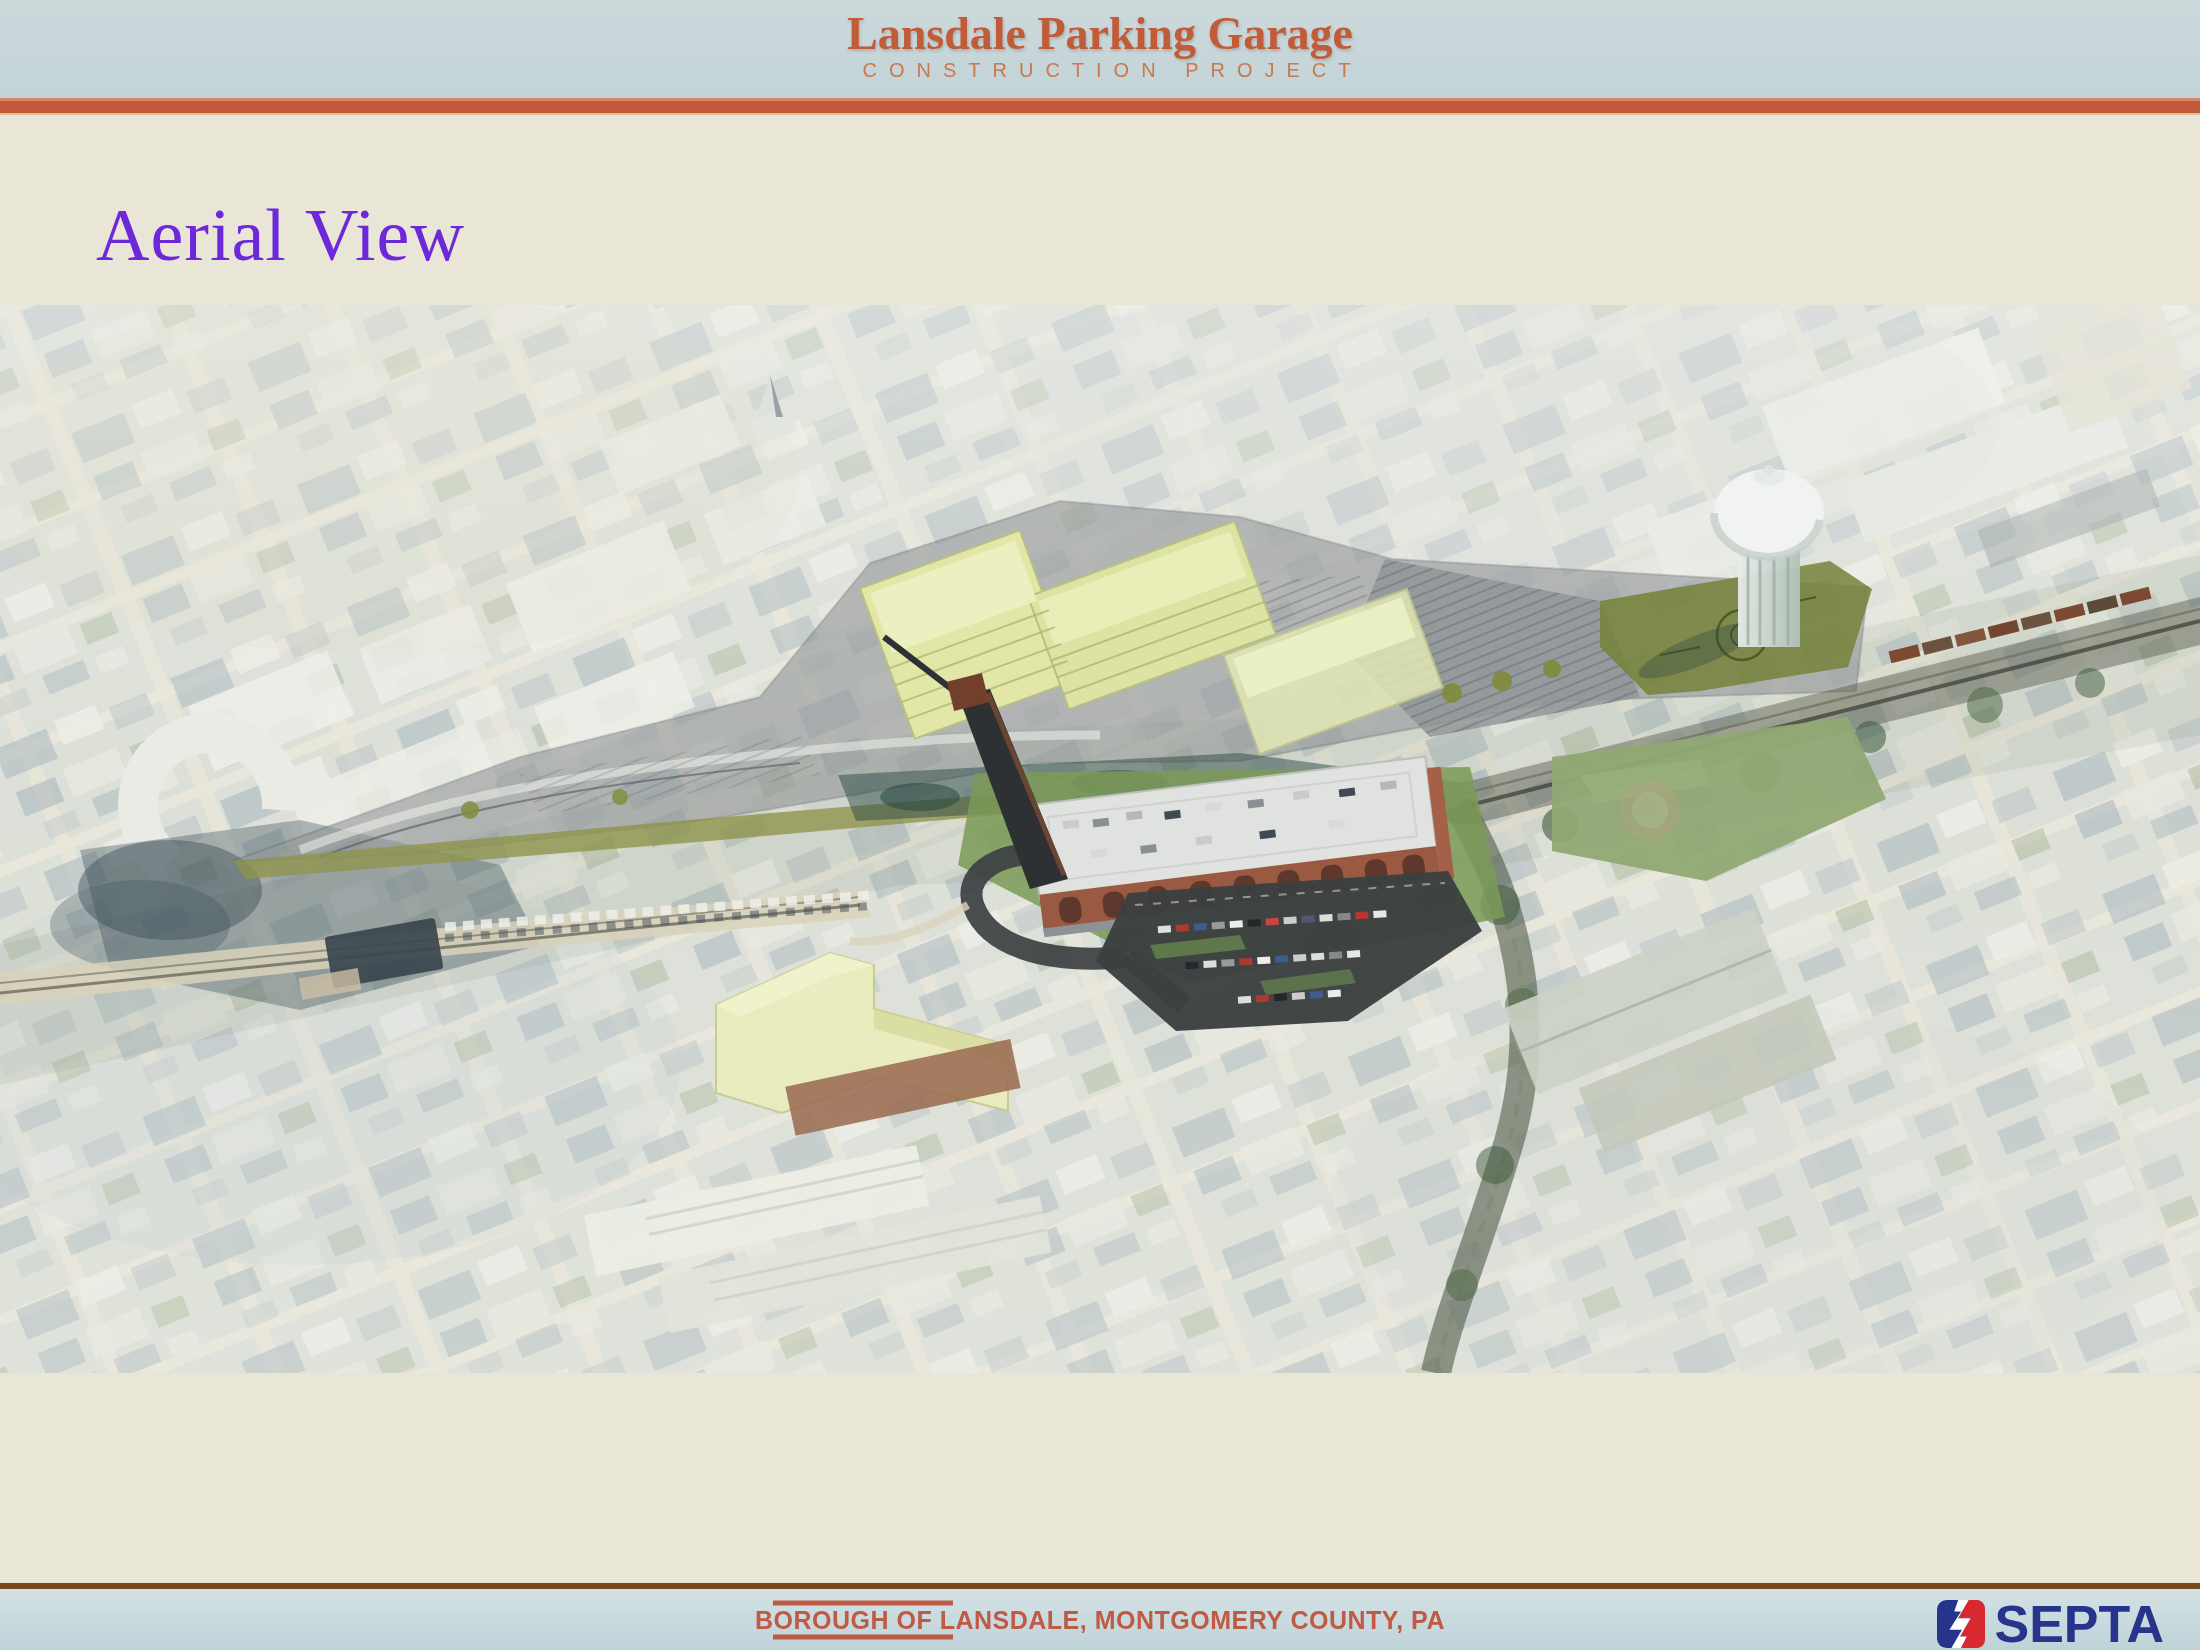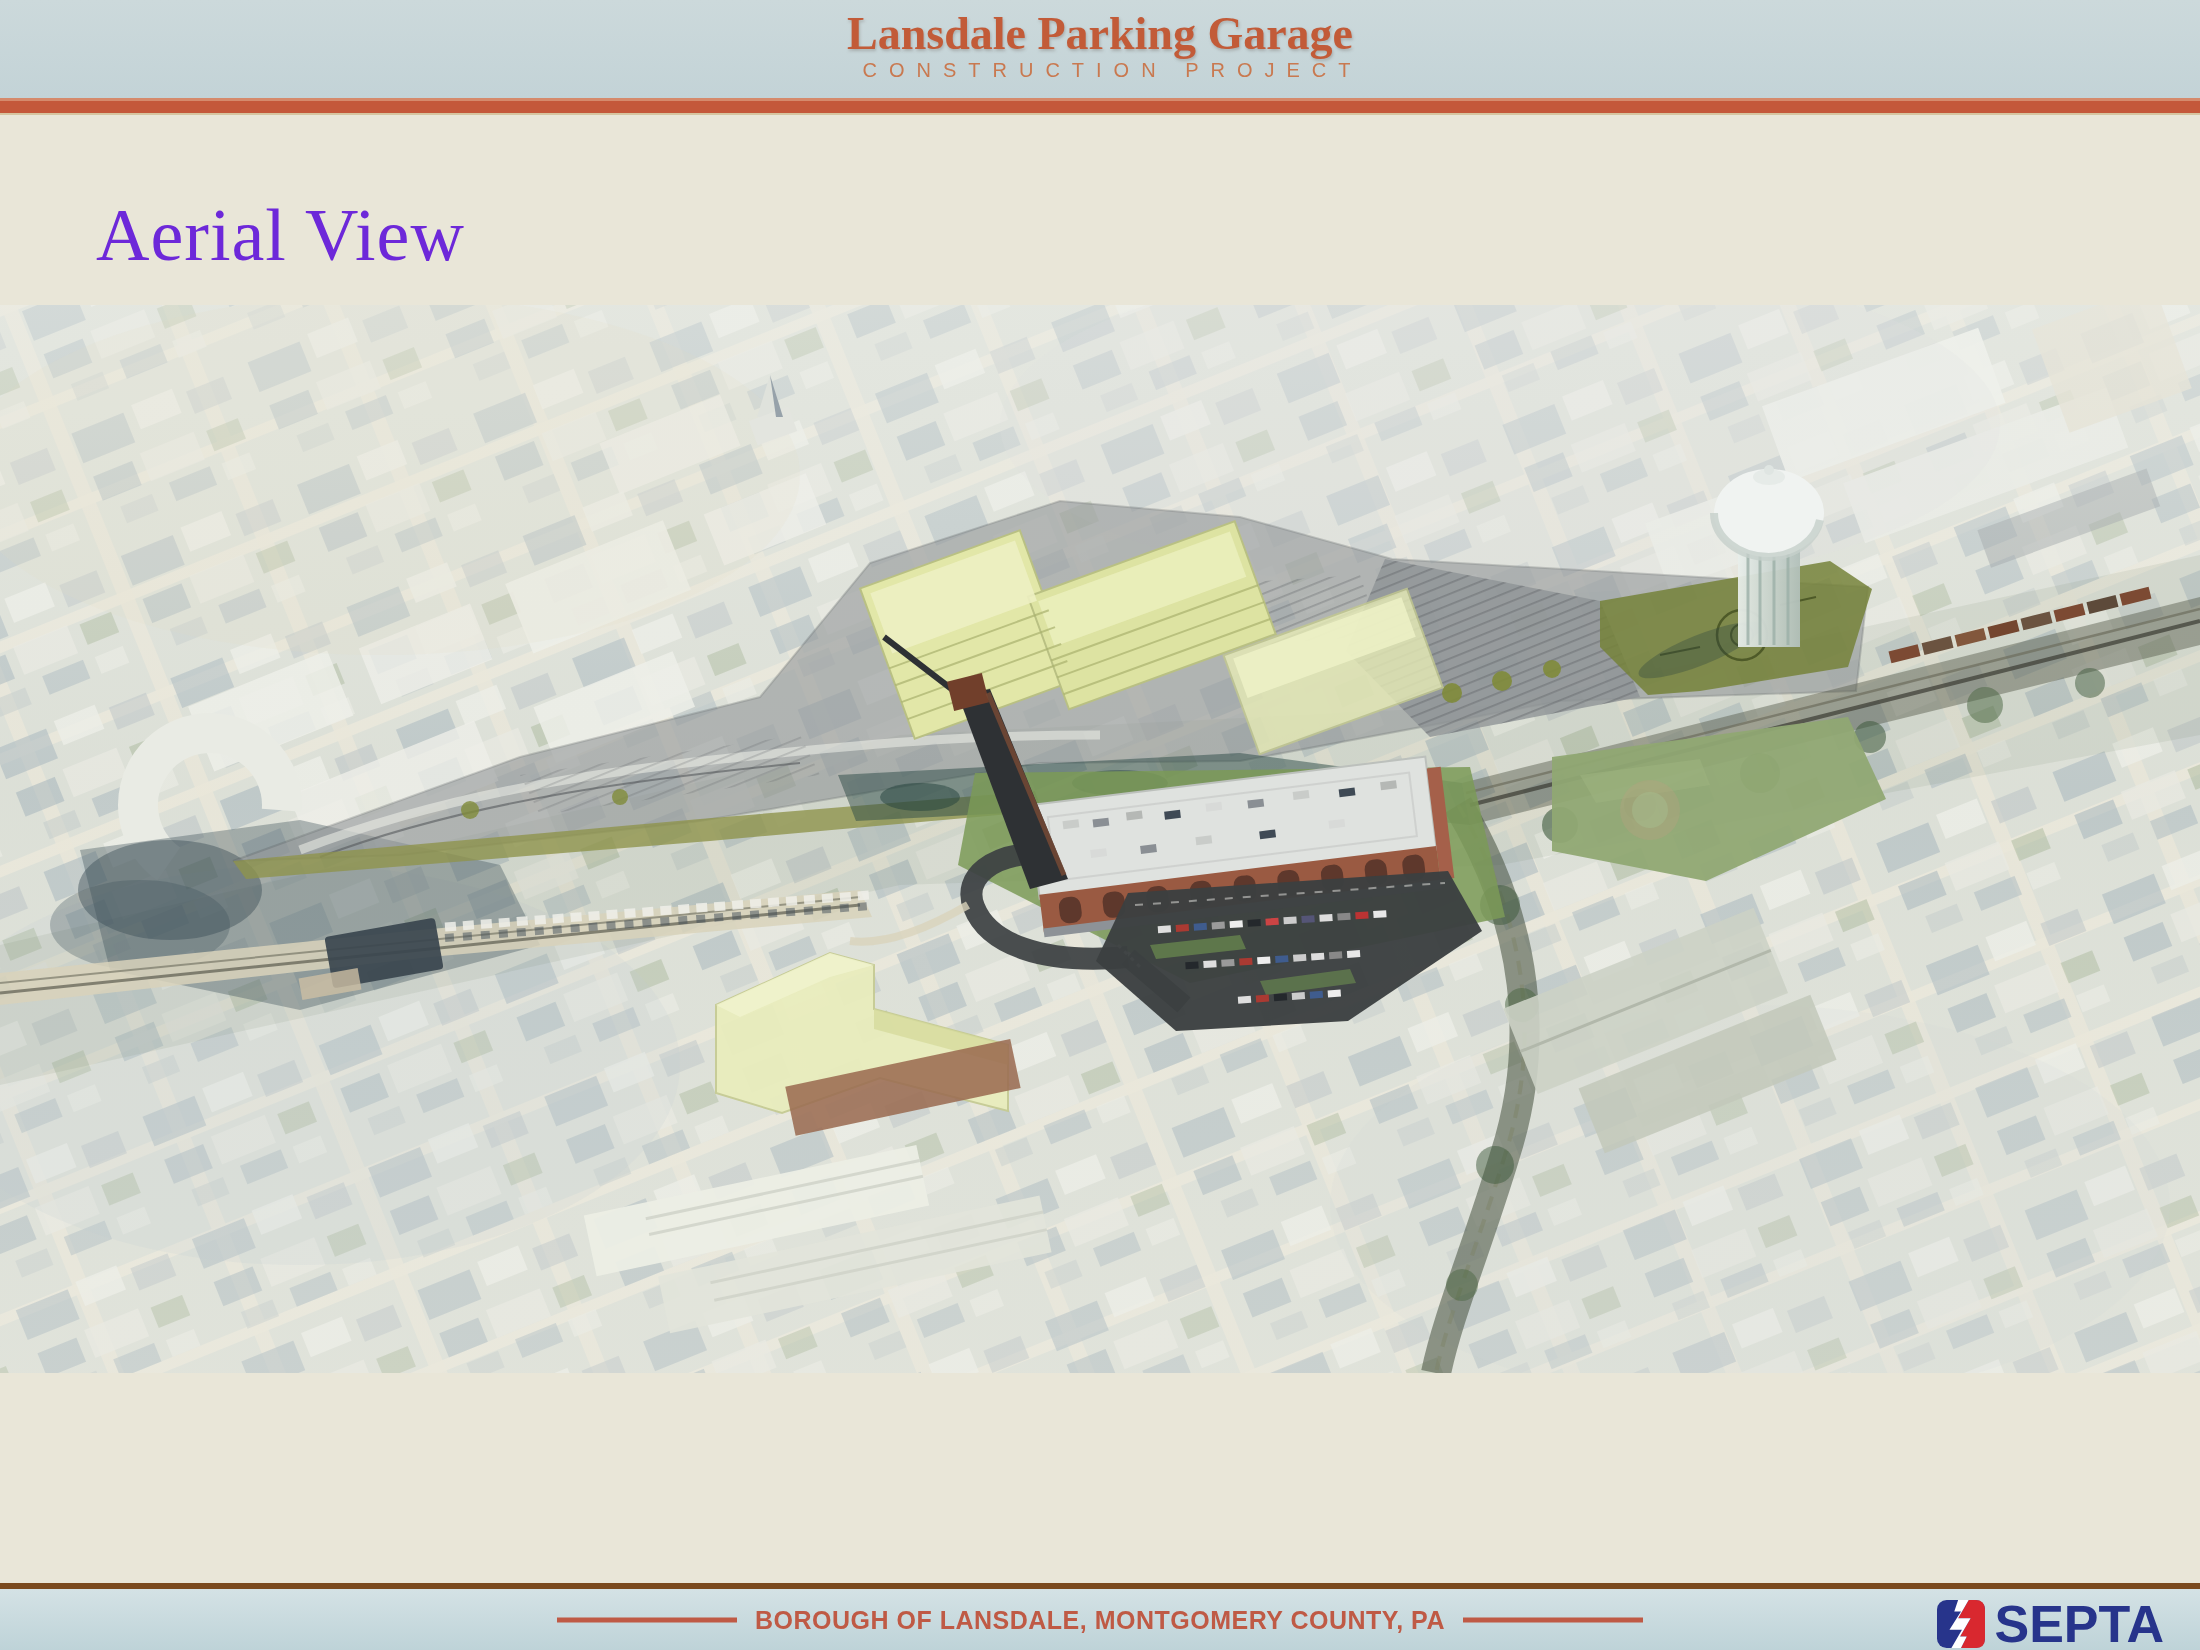--- a/index.html
+++ b/index.html
@@ -18,21 +18,21 @@
   .slide-title{position:absolute;left:96px;top:193px;margin:0;
                font-family:"Liberation Serif",serif;font-weight:normal;font-size:74px;
                color:#6d28d9;letter-spacing:1px;}
   .aerial{position:absolute;left:0;top:305px;width:2200px;height:1068px;margin:0;}
   .aerial svg{display:block;width:100%;height:100%;}
   
   .rule-brown{position:absolute;top:1583px;left:0;width:100%;height:6px;background:#7a4a1e;}
   .footband{position:absolute;top:1589px;left:0;width:100%;height:61px;
             background:linear-gradient(180deg,#d4e2e5 0%,#bed3d8 100%);}
   .foot-center{position:absolute;left:50%;top:50%;transform:translate(-50%,-50%);
-               display:flex;align-items:center;white-space:nowrap;}
+               display:flex;align-items:flex-start;white-space:nowrap;flex-direction:column;}
   .dash{display:inline-block;width:180px;height:5px;background:#bf5a45;margin:0 18px;}
   .foot-text{font-size:25px;font-weight:bold;letter-spacing:.5px;color:#bf5a45;}
   .septa{position:absolute;right:36px;top:5px;display:flex;align-items:center;gap:9px;}
   .septa-word{font-size:52px;font-weight:bold;color:#27348b;letter-spacing:0px;}
 </style>
 </head>
 <body>
 
 <div class="page">
 

